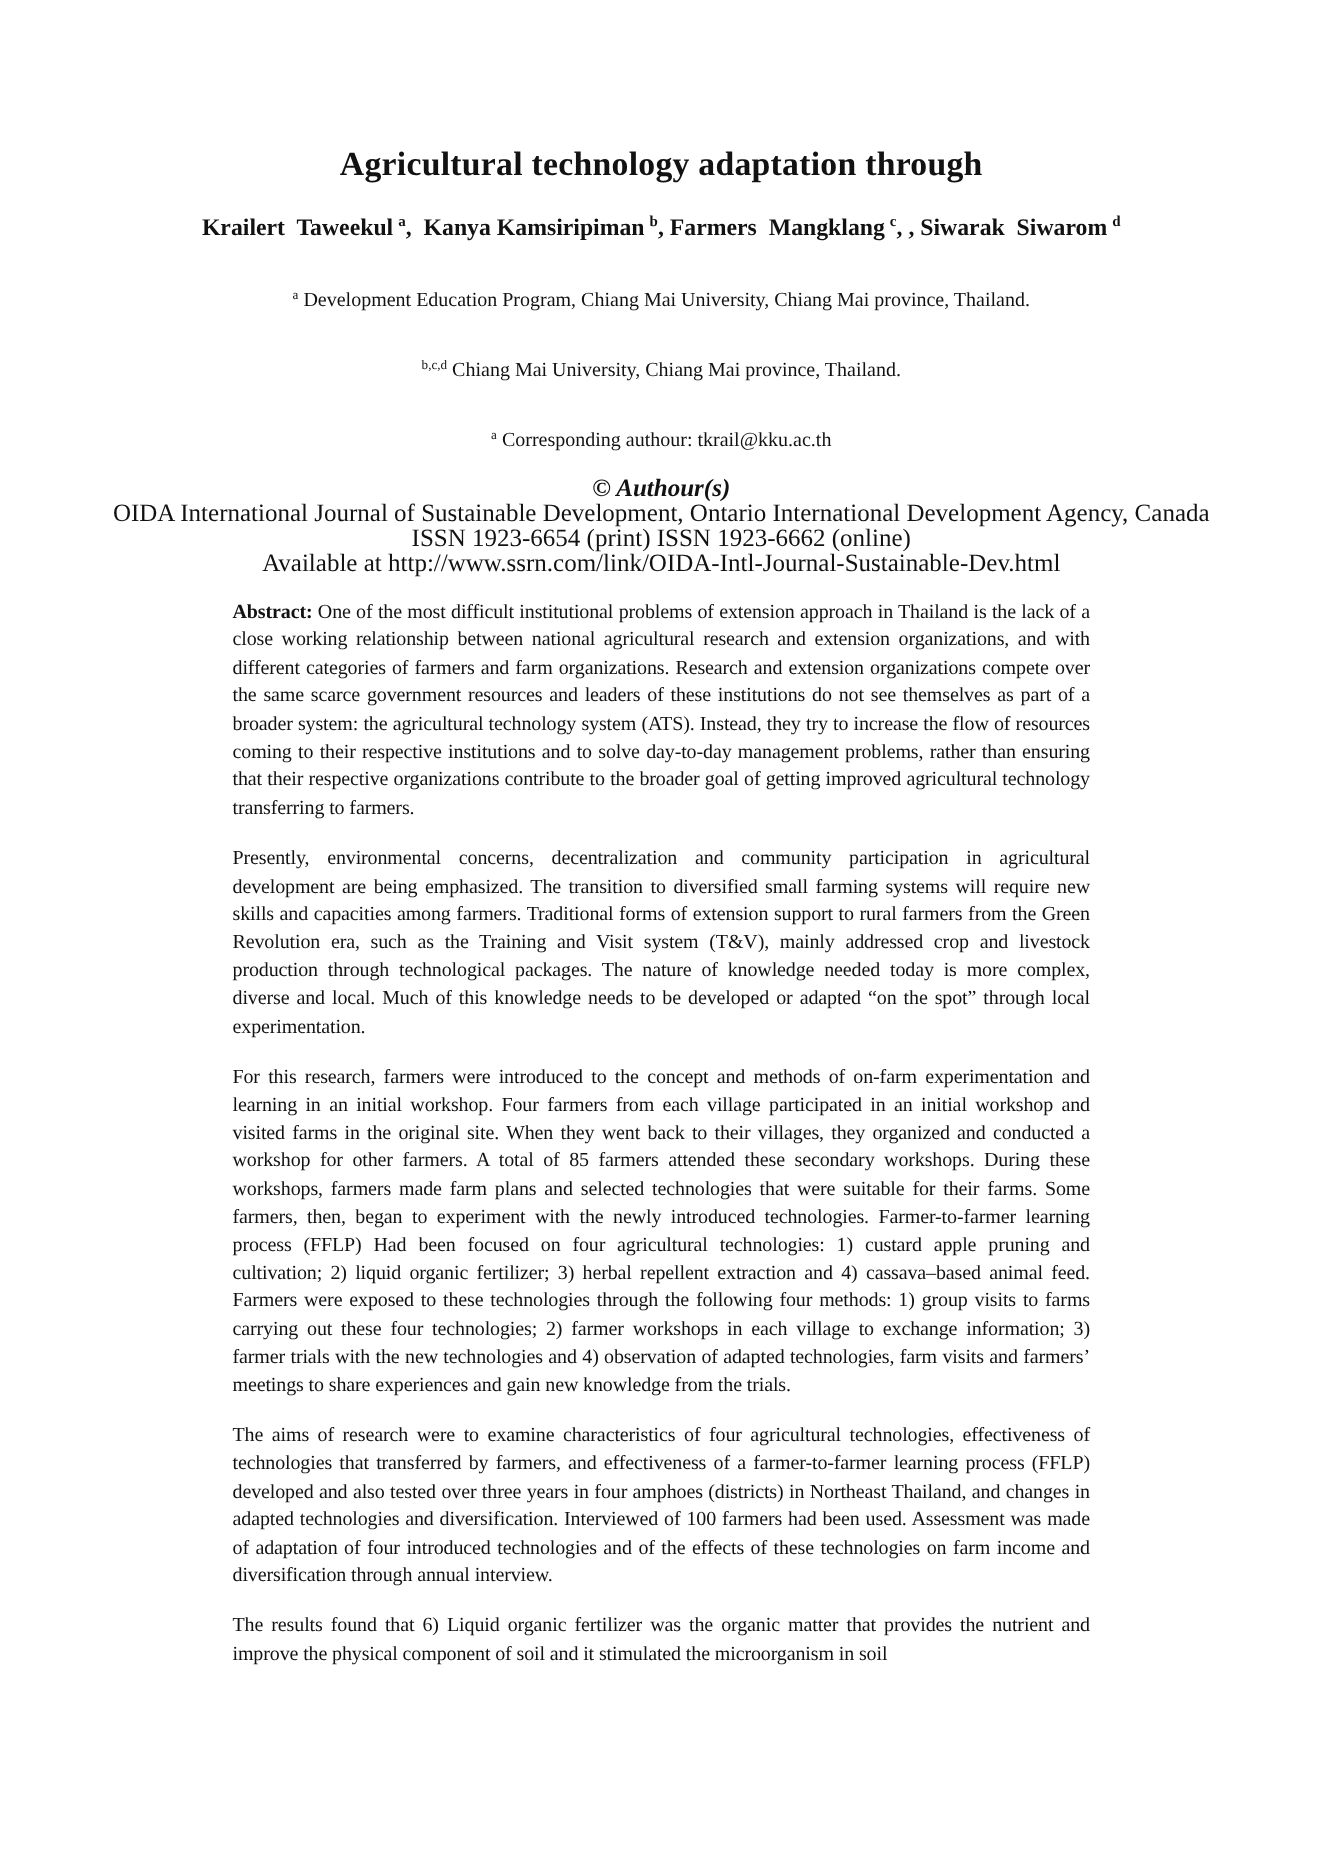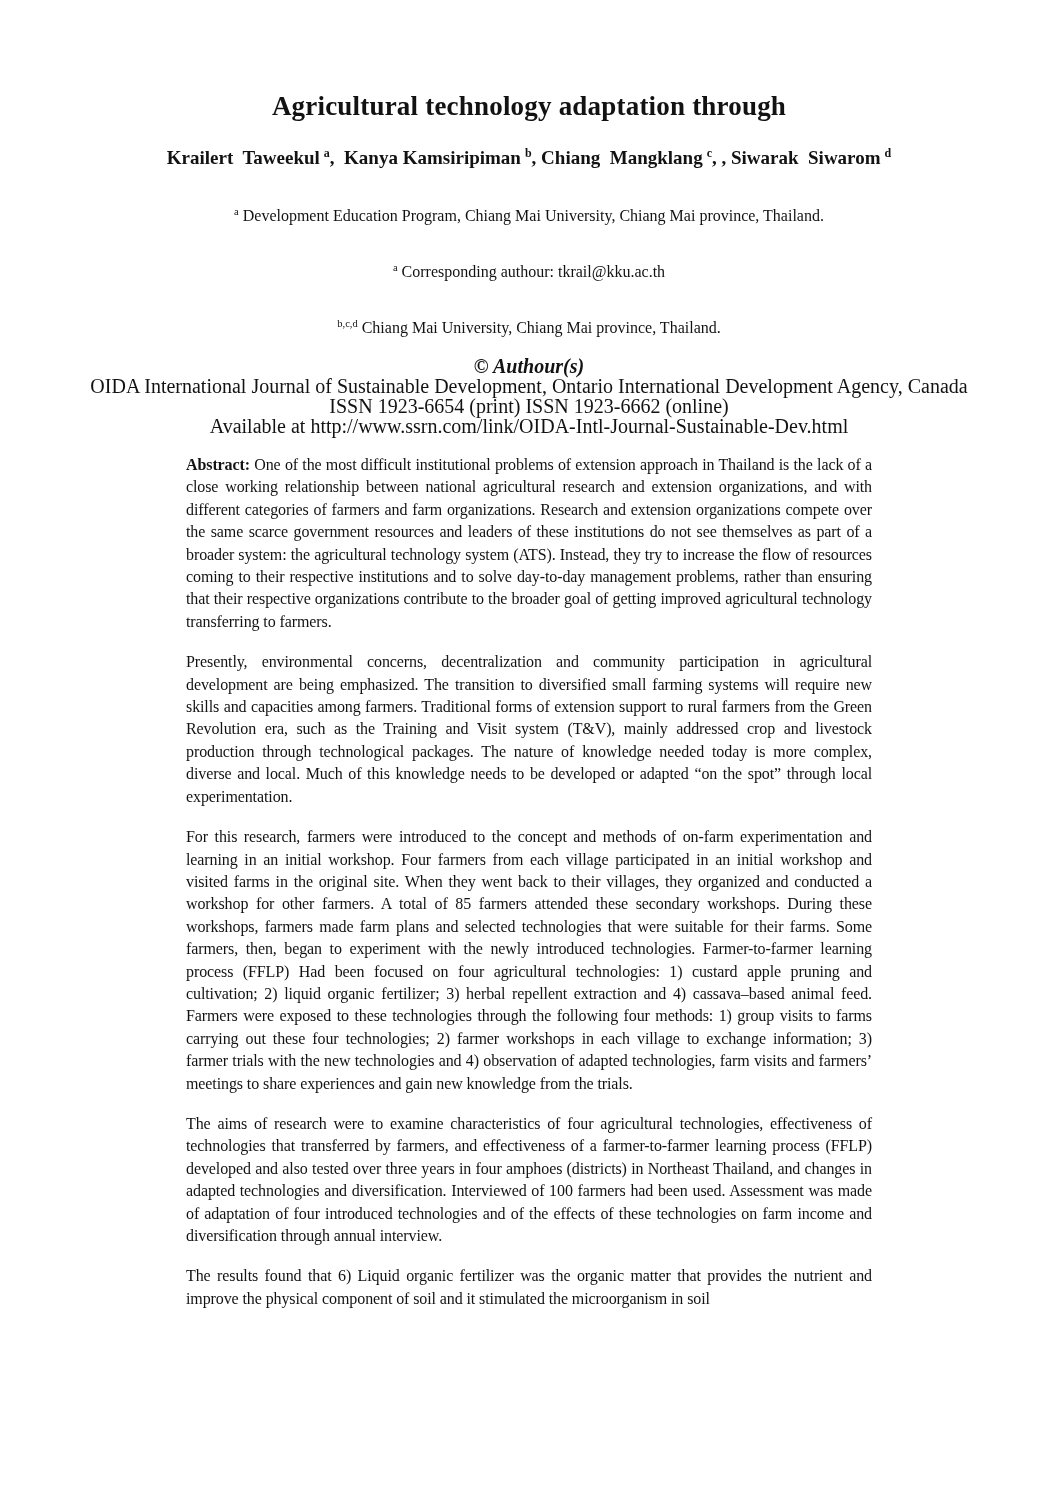--- a/index.html
+++ b/index.html
@@ -11,21 +11,21 @@
     width: 1058px;
     height: 1497px;
     overflow: hidden;
     font-family: "Liberation Serif", serif;
     color: #121212;
   }
   .page {
     box-sizing: border-box;
     width: 1058px;
     height: 1497px;
-    padding-top: 89px;
+    padding-top: 114px;
   }
   .title {
     margin: 0;
     text-align: center;
     font-size: 27px;
     line-height: 35px;
     font-weight: bold;
     letter-spacing: 0.2px;
   }
   .title-line { display: block; white-space: pre; }
@@ -80,26 +80,26 @@
 </style>
 </head>
 <body>
 
 <div class="page">
 
   <h1 class="title">
       <span class="title-line">Agricultural technology adaptation through</span>
     </h1>
 
-  <div class="authors"><span>Krailert  Taweekul</span><sup>a</sup><span>,  </span><span>Kanya Kamsiripiman</span><sup>b</sup><span>, </span><span>Chiang  Mangklang</span><sup>c</sup><span>, , </span><span>Siwarak  Siwarom</span><sup>d</sup></div>
+  <div class="authors"><span>Krailert  Taweekul</span><sup>a</sup><span>,  </span><span>Kanya Kamsiripiman</span><sup>b</sup><span>, </span><span>Farmers  Mangklang</span><sup>c</sup><span>, , </span><span>Siwarak  Siwarom</span><sup>d</sup></div>
 
   <div class="affiliations">
     <div class="affil-line"><sup>a</sup><span>Development Education Program, Chiang Mai University, Chiang Mai province, Thailand.</span></div>
+    <div class="affil-line"><sup>b,c,d</sup><span>Chiang Mai University, Chiang Mai province, Thailand.</span></div>
     <div class="affil-line"><sup>a</sup><span>Corresponding authour: tkrail@kku.ac.th</span></div>
-    <div class="affil-line"><sup>b,c,d</sup><span>Chiang Mai University, Chiang Mai province, Thailand.</span></div>
   </div>
 
   <div class="copyright">
     <div class="copyright-author">© Authour(s)</div>
     <div>OIDA International Journal of Sustainable Development, Ontario International Development Agency, Canada</div>
     <div>ISSN 1923-6654 (print) ISSN 1923-6662 (online)</div>
     <div>Available at http://www.ssrn.com/link/OIDA-Intl-Journal-Sustainable-Dev.html</div>
   </div>
 
   <div class="abstract">

